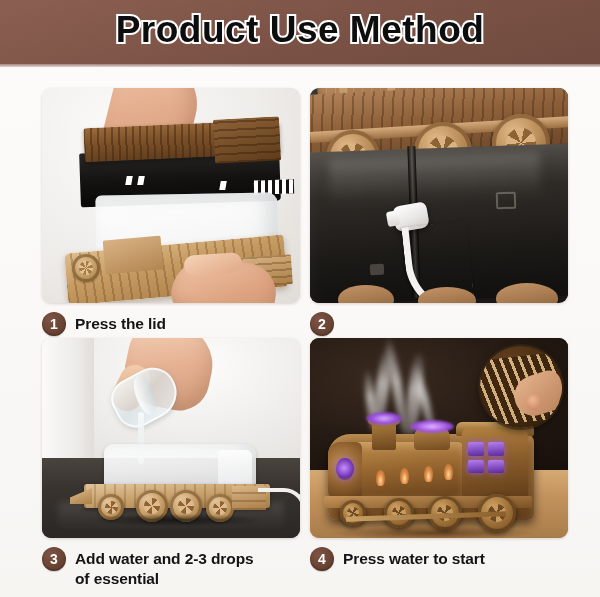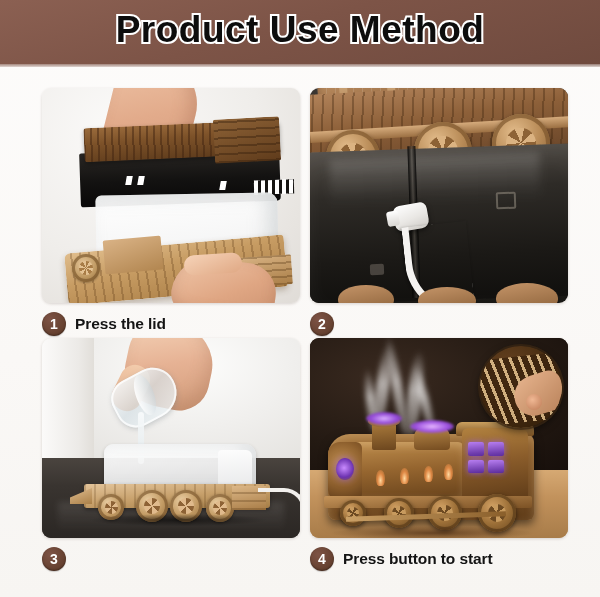--- a/index.html
+++ b/index.html
@@ -577,20 +577,22 @@
         <div class="wh w2"></div>
         <div class="wh w3"></div>
         <div class="wh w4"></div>
         <div class="tenderbox"></div>
         <div class="cord"></div>
         <div class="shadow"></div>
       </div>
       <div class="caption">
         <div class="badge">3</div>
         <div class="cap-text">
+          <div>Add water and 2-3 drops</div>
+          <div>of essential</div>
         </div>
       </div>
     </div>
 
     <div class="cell c4">
       <div class="photo p4">
         <div class="backdrop"></div>
         <div class="desk"></div>
         <div class="mist m5"></div>
         <div class="mist m1"></div>
@@ -626,19 +628,19 @@
         <div class="inset">
           <div class="ridges"></div>
           <div class="btn-glow"></div>
           <div class="finger"></div>
           <div class="knob"></div>
         </div>
       </div>
       <div class="caption">
         <div class="badge">4</div>
         <div class="cap-text">
-          <div>Press button to start</div>
+          <div>Press water to start</div>
         </div>
       </div>
     </div>
 
   </div>
 </div>
 
 </body></html>

